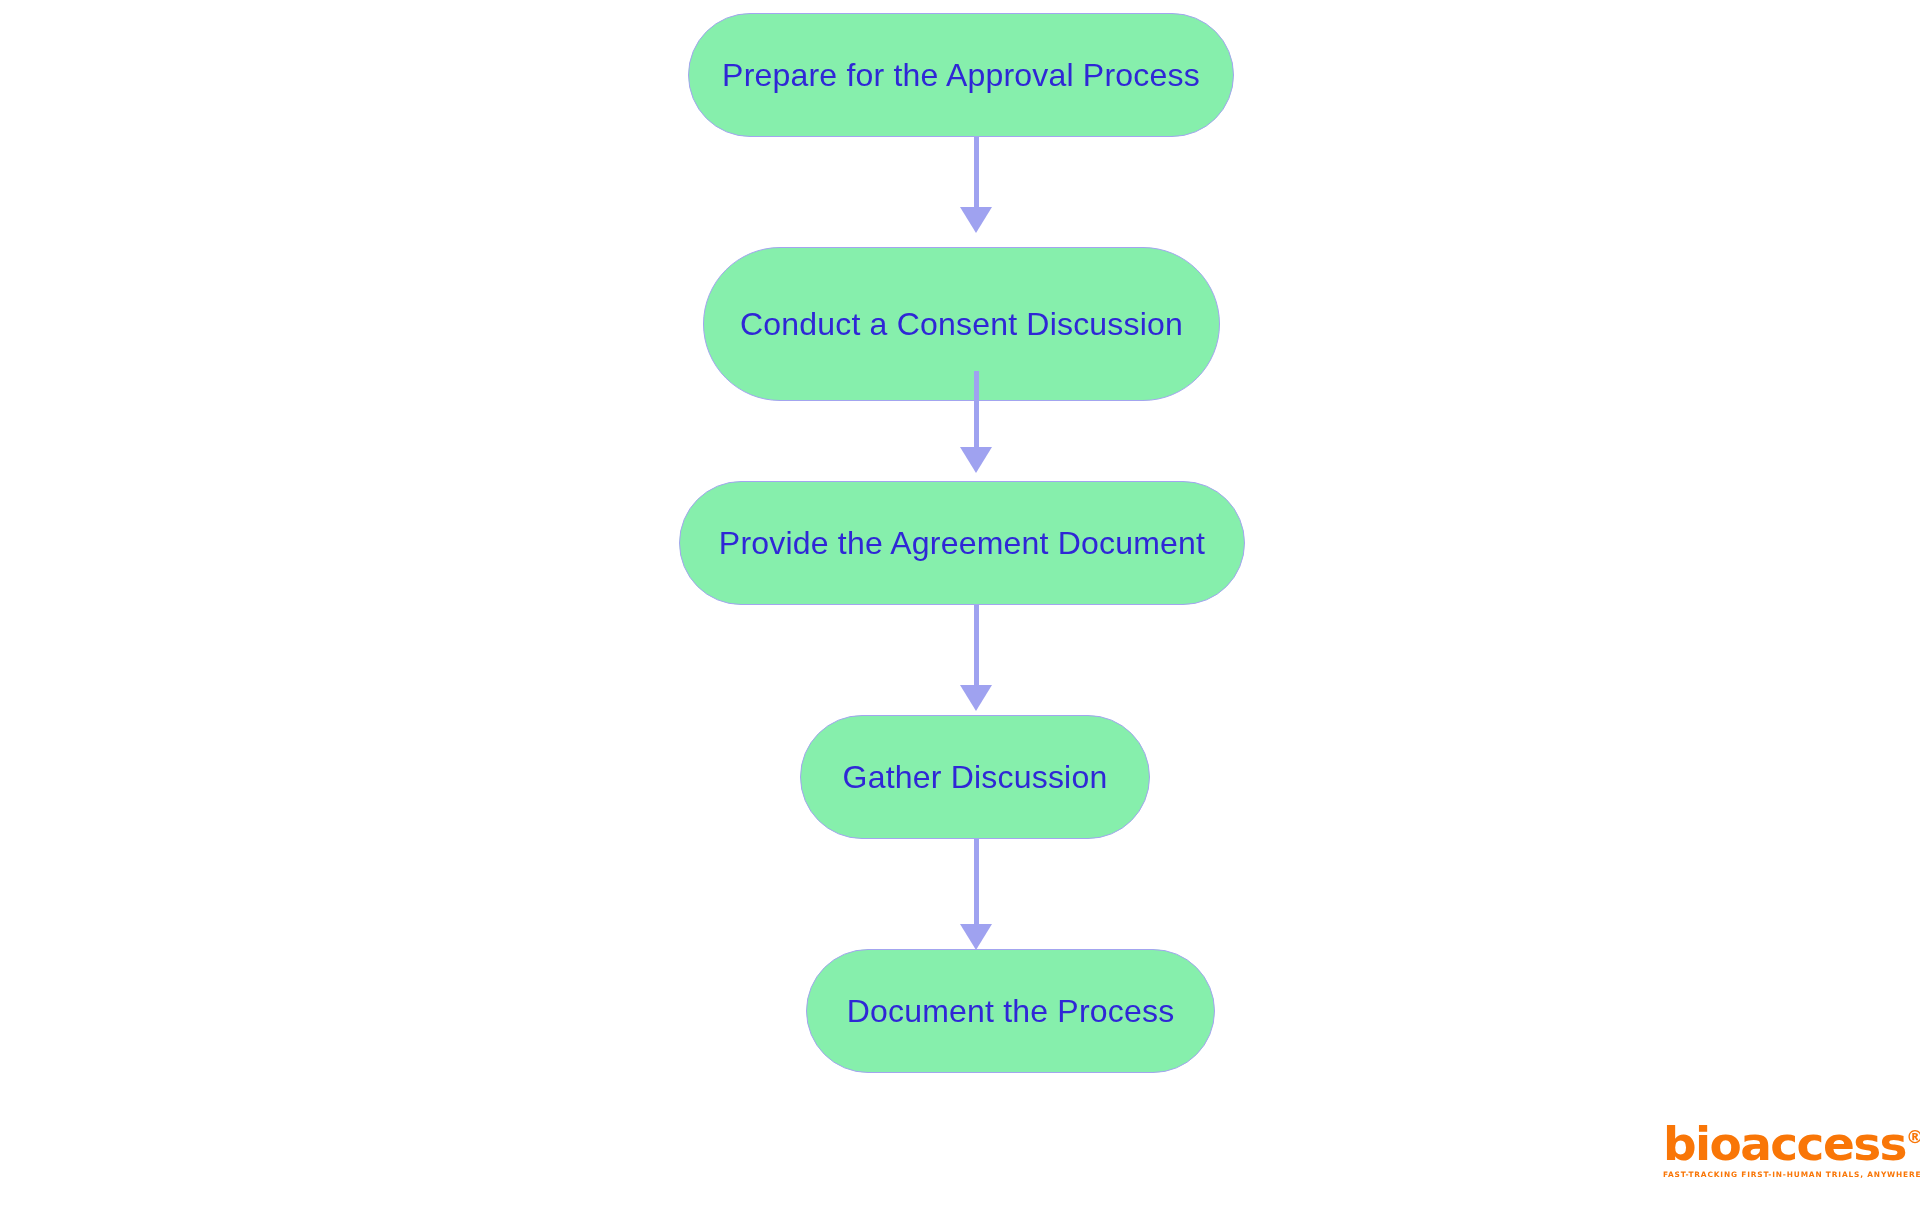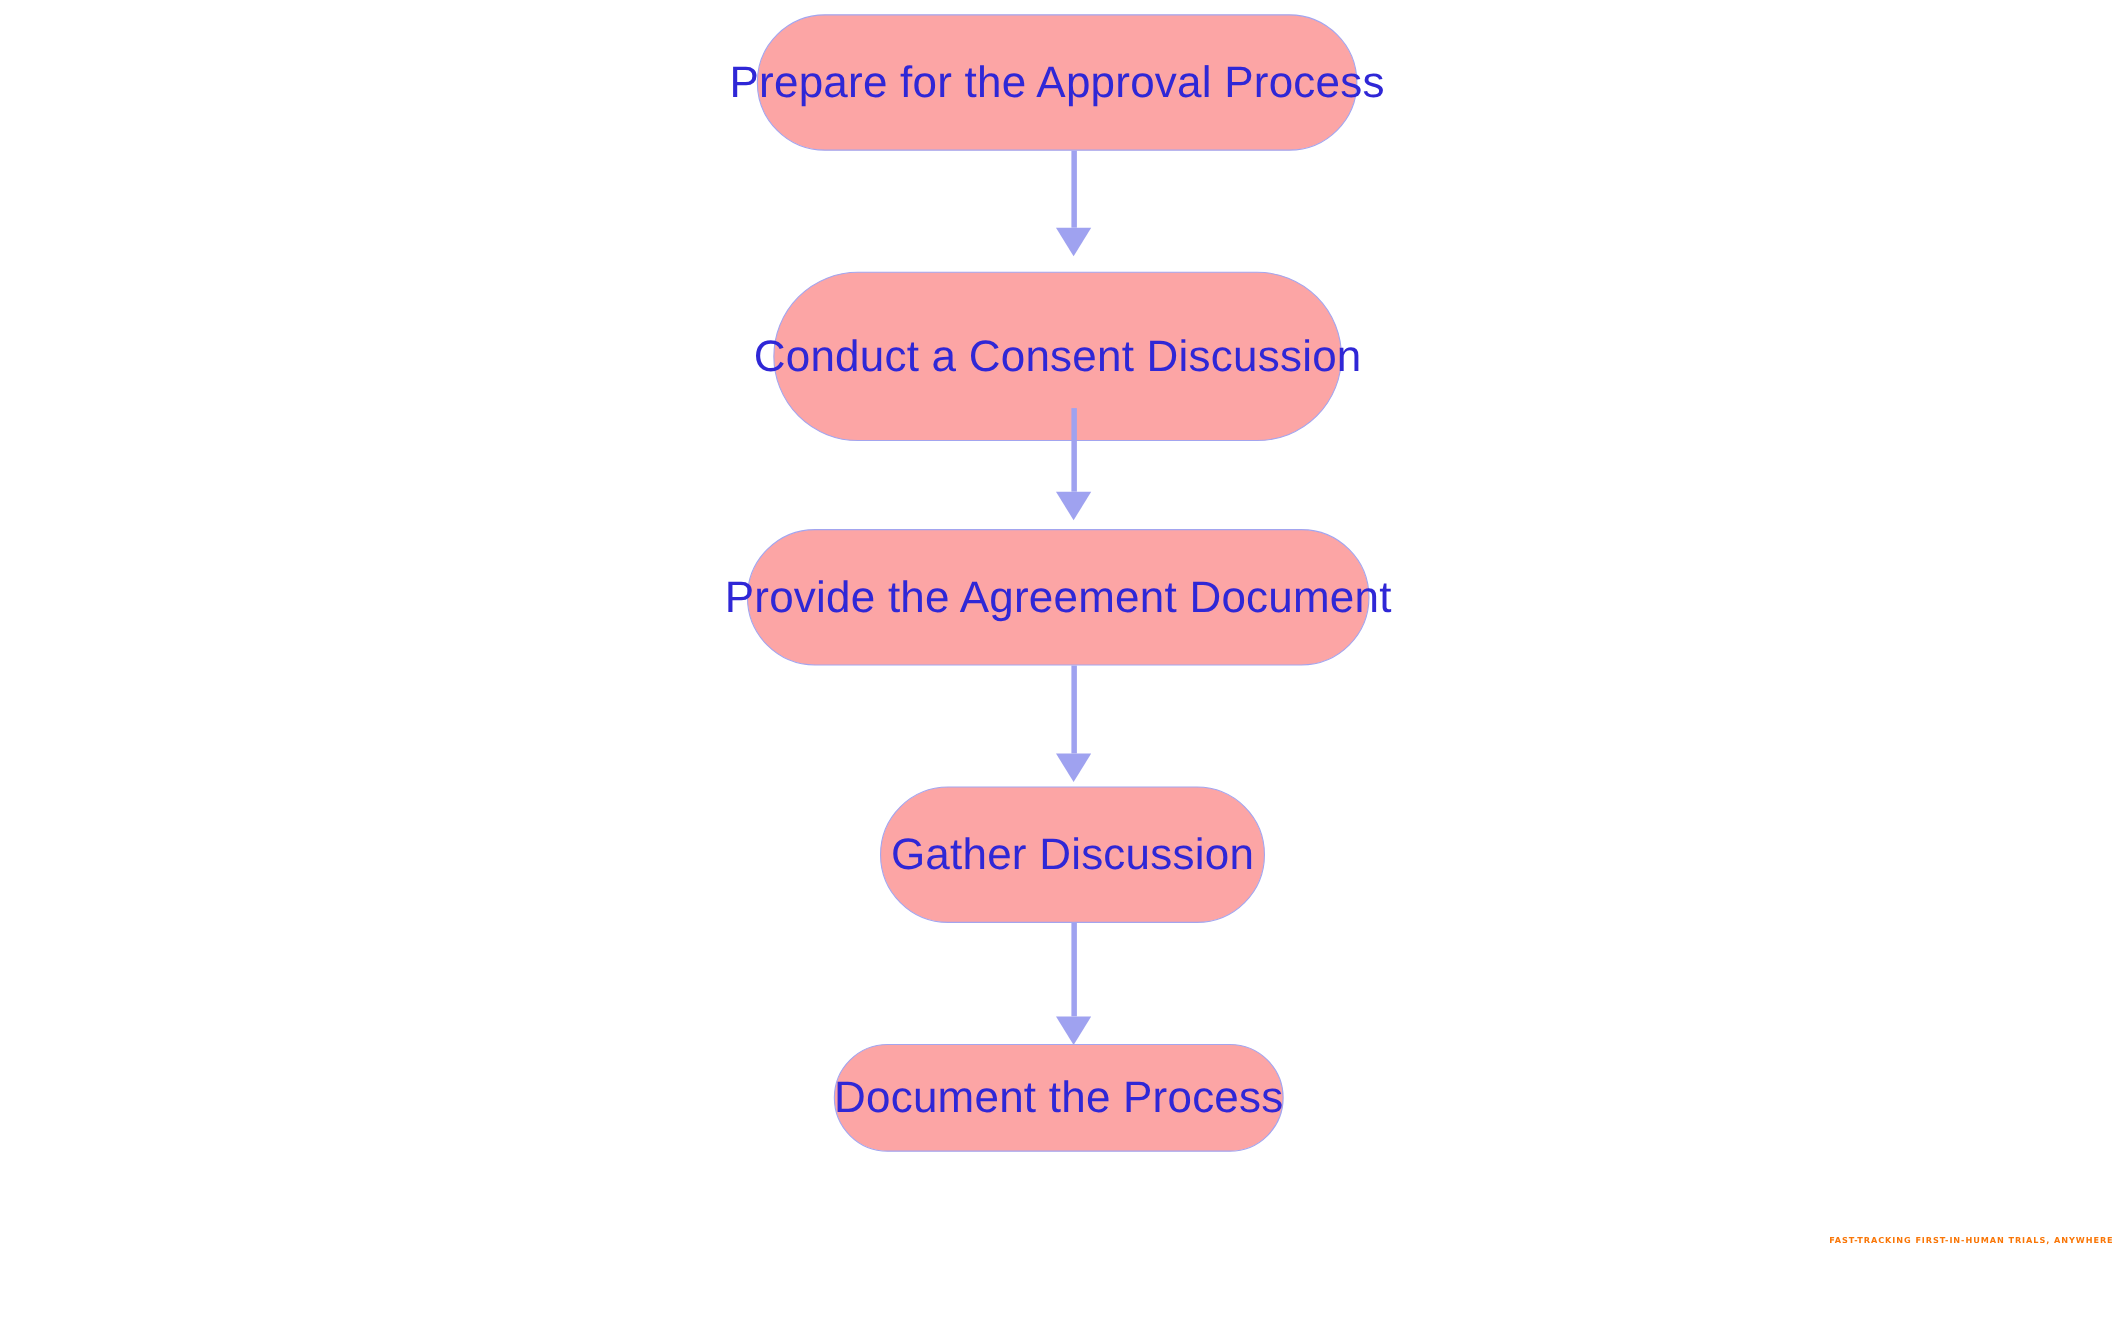--- a/index.html
+++ b/index.html
@@ -19,28 +19,28 @@
     position: absolute;
     left: 0;
     top: 0;
     width: 1920px;
     height: 1215px;
   }
 
   .flow-node {
     position: absolute;
     box-sizing: border-box;
-    background: #fca5a5;
+    background: #86efac;
     border: 1.6px solid #a3a5ef;
     border-radius: 999px;
     display: flex;
     align-items: center;
     justify-content: center;
     color: #2f27d6;
-    font-size: 40px;
+    font-size: 32px;
     font-weight: 400;
     letter-spacing: 0.2px;
     white-space: nowrap;
     font-family: "Liberation Sans", sans-serif;
   }
 
   .node-label {
     display: block;
     line-height: 1;
   }
@@ -143,21 +143,22 @@
 
   <div class="flow-node" style="left:800px; top:715px; width:350px; height:124px;">
     <span class="node-label">Gather Discussion</span>
   </div>
 
   <div class="connector" style="left:956px; top:839px; width:40px; height:111px;">
     <div class="connector-line" style="height:85px;"></div>
     <div class="connector-head"></div>
   </div>
 
-  <div class="flow-node" style="left:758px; top:949px; width:409px; height:98px;">
+  <div class="flow-node" style="left:806px; top:949px; width:409px; height:124px;">
     <span class="node-label">Document the Process</span>
   </div>
 
 </div>
 
 <div id="brand-logo">
+  <span class="logo-wordmark"><span>bioaccess</span><span class="logo-reg">®</span></span>
   <span class="logo-tagline">FAST-TRACKING FIRST-IN-HUMAN TRIALS, ANYWHERE</span>
 </div>
 
 </body></html>

